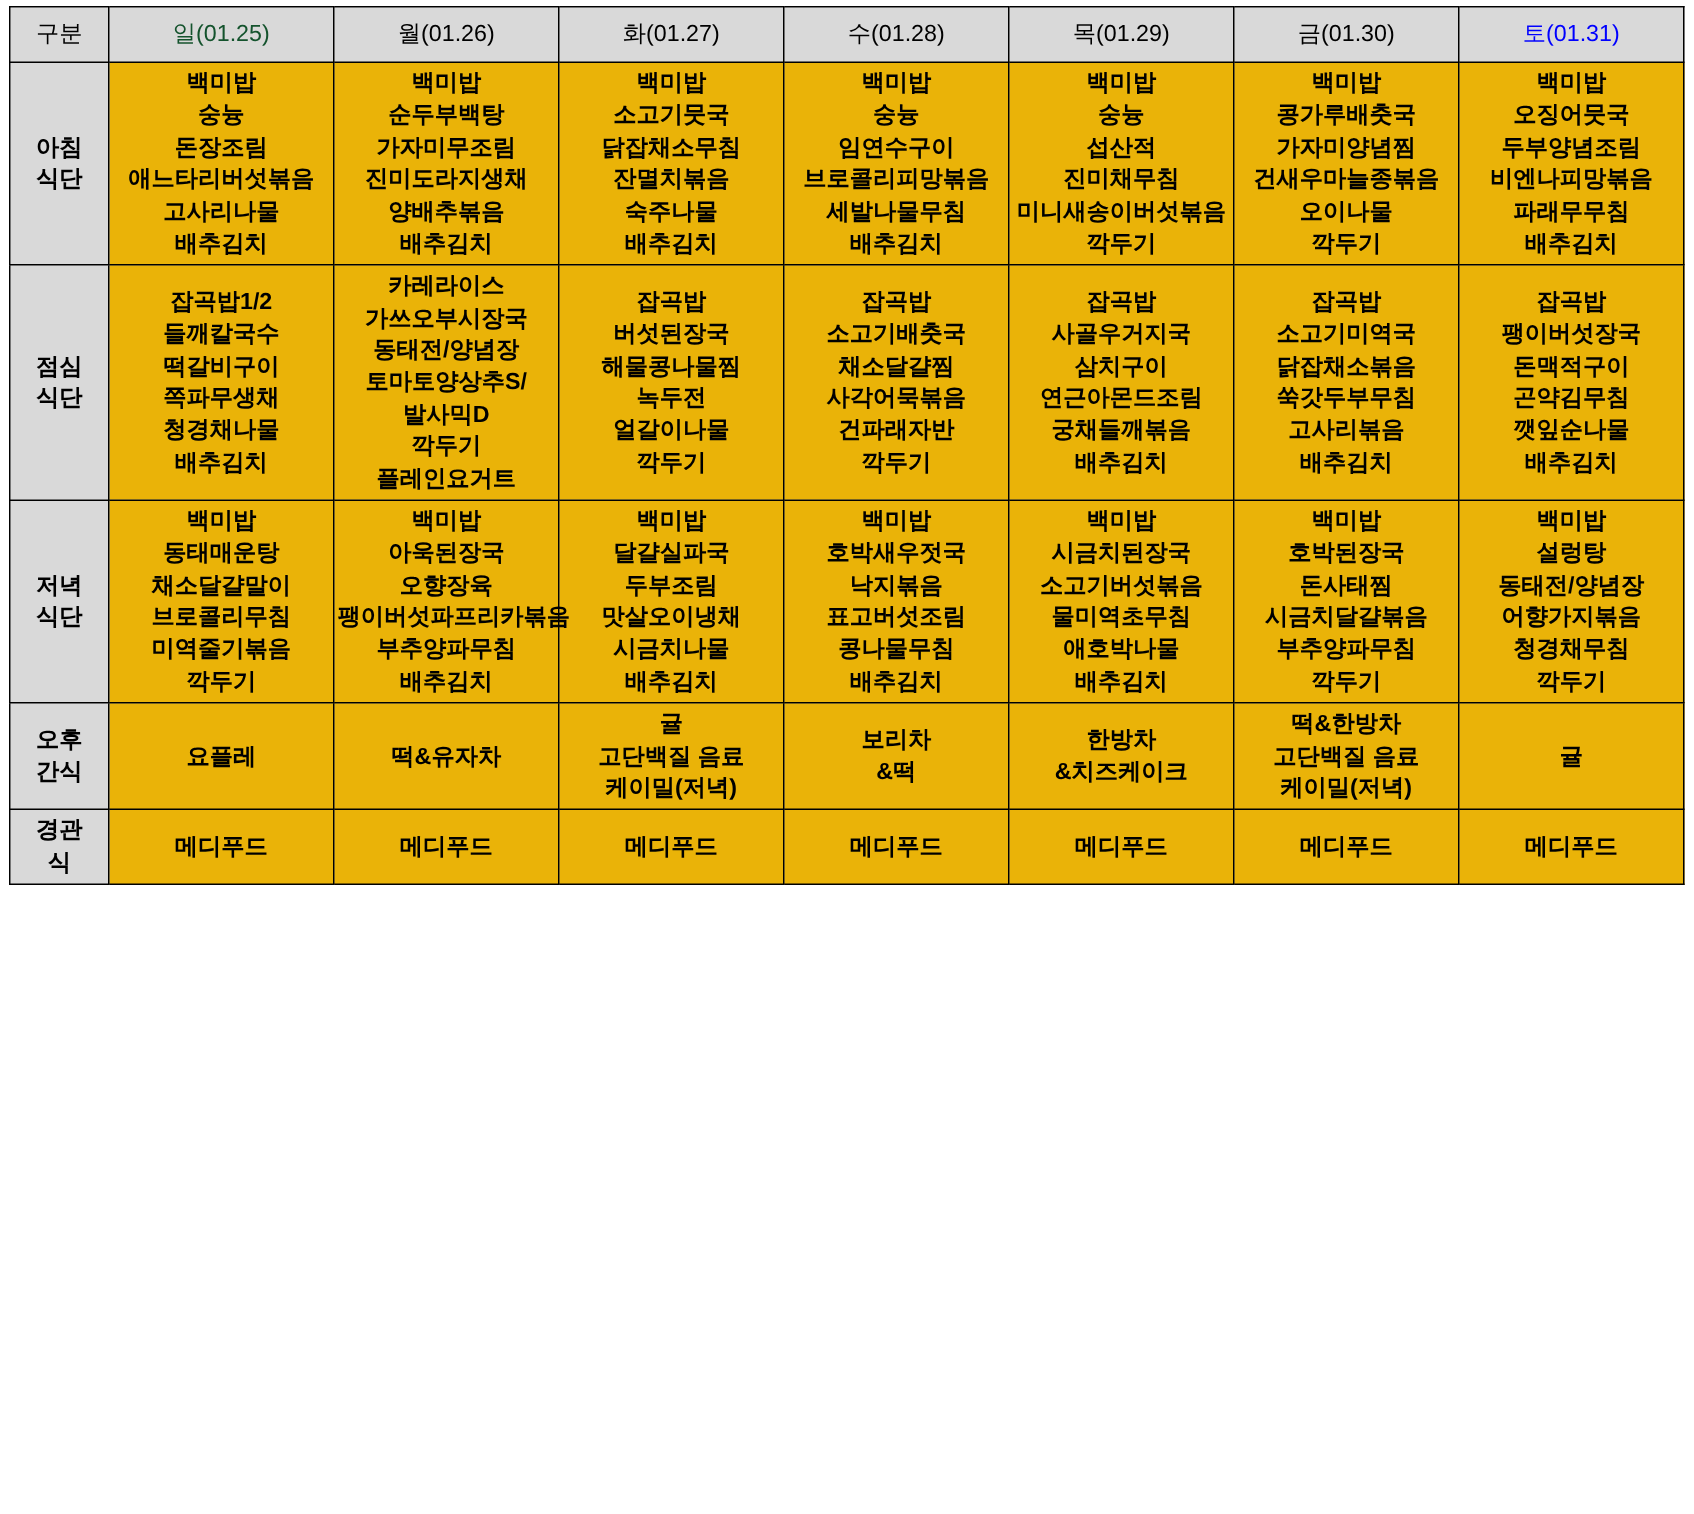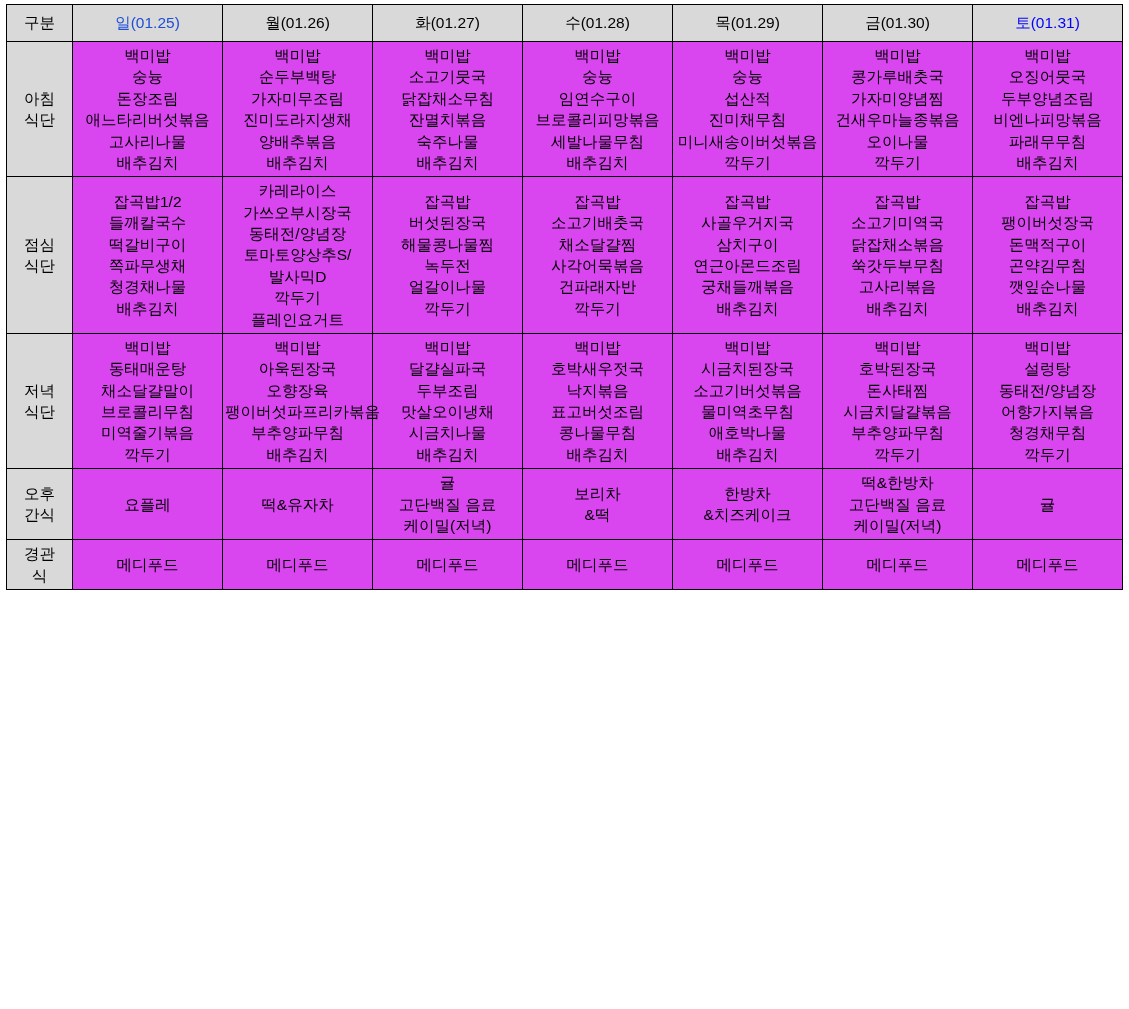--- a/index.html
+++ b/index.html
@@ -37,32 +37,34 @@
   col.rowhead { width: 66px; }
   col.day { width: 150px; }
 
   thead th {
     background: #d9d9d9;
     font-weight: normal;
     font-size: 16px;
     height: 30px;
     padding: 2px;
   }
-  th.head-sun { color: #1d4ed8; margin-top: 12px; }
+  th.head-sun { color: #14532d; margin-top: 12px; }
   th.head-sat { color: #0000ff; }
   th.head-label { color: #000000; }
 
   td.rowlabel {
     background: #d9d9d9;
     font-size: 16px;
     line-height: 1.3;
     padding: 2px;
+    font-weight: bold;
   }
   td.cell {
-    background: #d946ef;
+    background: #eab308;
+    font-weight: bold;
   }
   .cell-lines {
     white-space: pre-line;
   }
   .note {
     margin: 12px 0 0 10px;
     font-size: 17px;
     color: #000000;
   }
 </style>

